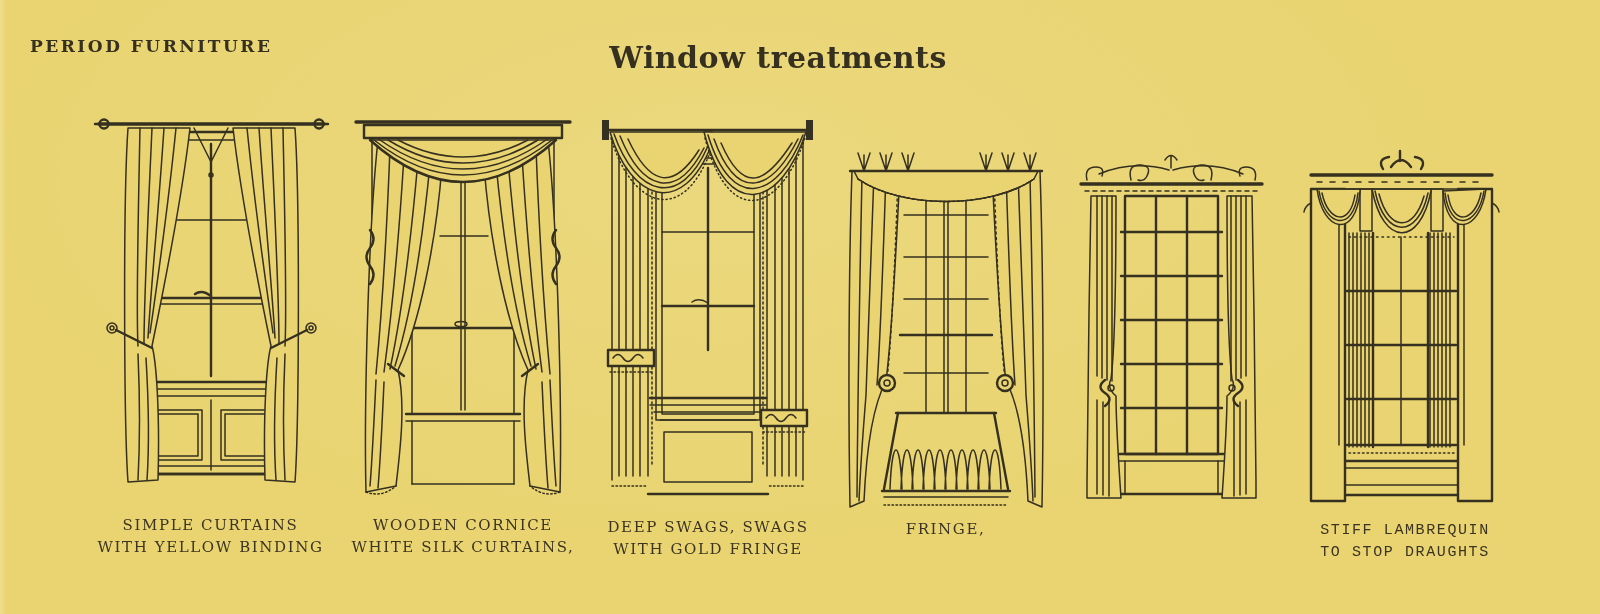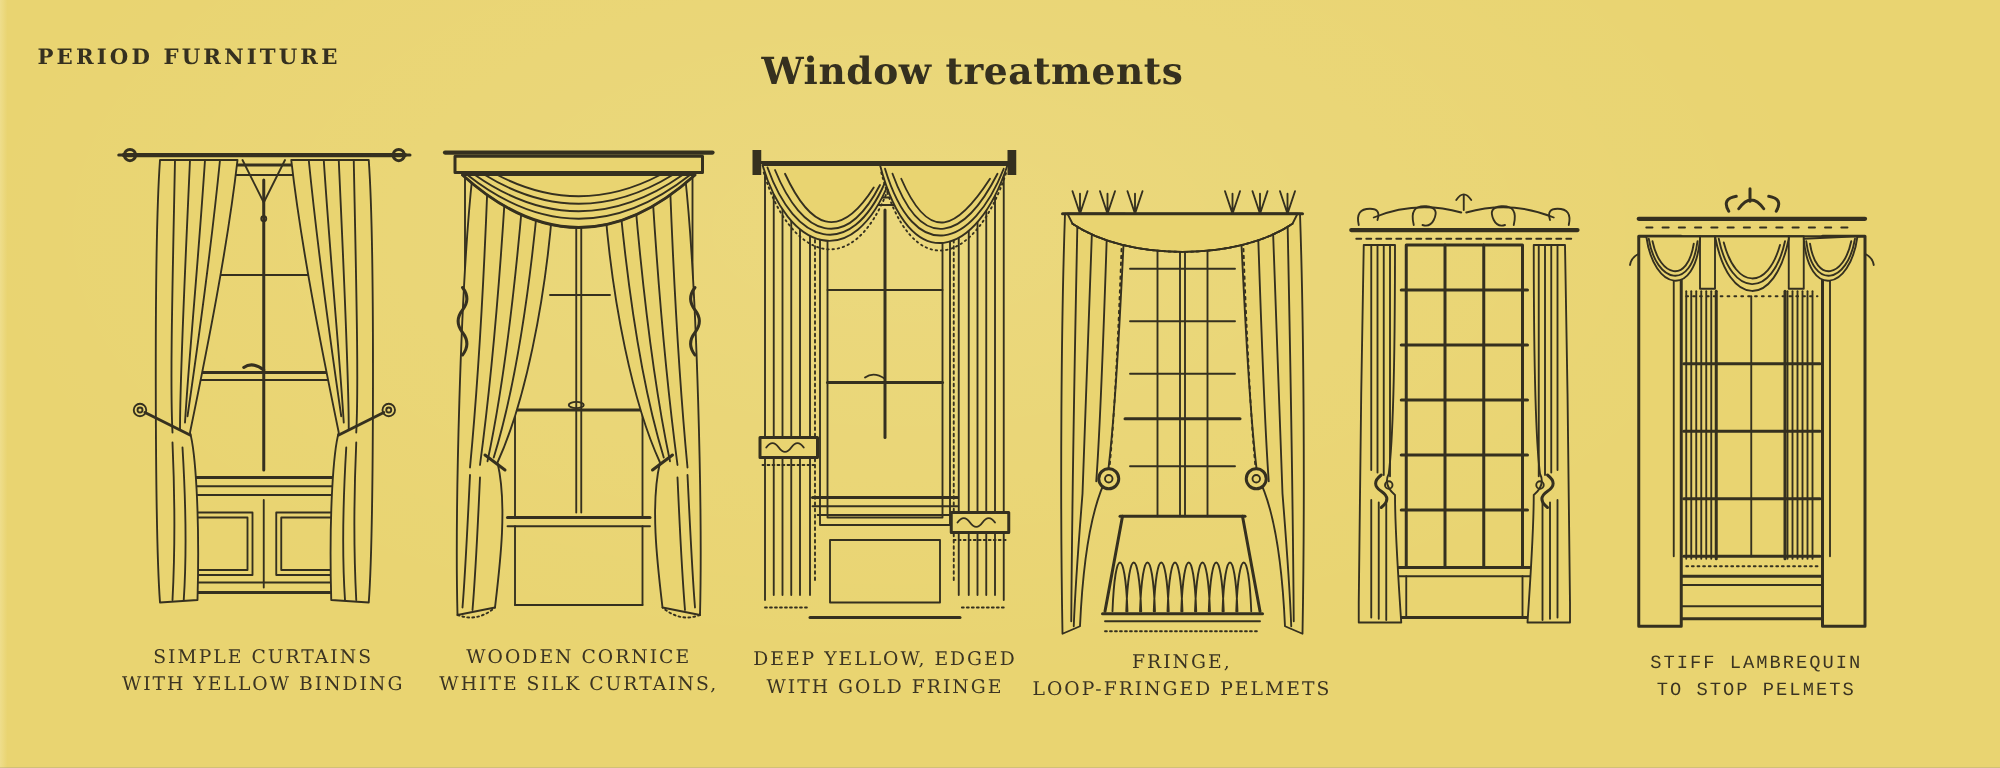--- a/index.html
+++ b/index.html
@@ -195,21 +195,21 @@
 
       <path d="M11,30 C31,98 82,120 111,42" stroke-dasharray="1.2,3" stroke-width="8"></path>
       <path d="M105,30 C129,122 181,104 205,30" stroke-dasharray="1.2,3" stroke-width="8"></path>
 
       <line x1="6" y1="22" x2="209" y2="22" class="w2"></line>
       <rect x="2" y="12" width="7" height="20" class="fi"></rect>
       <rect x="206" y="12" width="7" height="20" class="fi"></rect>
     </svg>
   </figure>
   <figcaption class="caption" style="left:588px;top:516px;width:240px;">
-    <div>DEEP YELLOW, EDGED</div>
+    <div>DEEP SWAGS, SWAGS</div>
     <div>WITH GOLD FRINGE</div>
   </figcaption>
 
   <figure class="treatment" style="left:840px;top:145px;width:212px;height:370px;">
     <svg class="art" width="212" height="370" viewBox="0 0 212 370">
 
       <line x1="86" y1="32" x2="86" y2="268"></line>
       <line x1="104" y1="32" x2="104" y2="268"></line>
         <line x1="108" y1="32" x2="108" y2="268"></line>
       <line x1="126" y1="32" x2="126" y2="268"></line>
@@ -241,21 +241,20 @@
       <path class="fp" d="M14,26 L198,26 L194,34 C150,64 62,64 18,34 Z"></path>
       <path d="M18,34 C62,64 150,64 194,34"></path>
       <path d="M18,34 C62,64 150,64 194,34" stroke-dasharray="1.5,3" stroke-width="5"></path>
 
       <line x1="10" y1="26" x2="202" y2="26" class="w2"></line>
       <path d="M18,8 L24,26 L30,8 M24,10 L24,26 M40,8 L46,26 L52,8 M46,10 L46,26 M62,8 L68,26 L74,8 M68,10 L68,26 M140,8 L146,26 L152,8 M146,10 L146,26 M162,8 L168,26 L174,8 M168,10 L168,26 M184,8 L190,26 L196,8 M190,10 L190,26"></path>
     </svg>
   </figure>
   <figcaption class="caption" style="left:818px;top:518px;width:255px;">
     <div>FRINGE,</div>
-    <div>LOOP-FRINGED PELMETS</div>
   </figcaption>
 
   <figure class="treatment" style="left:1073px;top:148px;width:197px;height:358px;">
     <svg class="art" width="197" height="358" viewBox="0 0 197 358">
 
       <rect x="52" y="48" width="93" height="258" class="w2"></rect>
       <line x1="83" y1="48" x2="83" y2="306" class="w2"></line>
       <line x1="114" y1="48" x2="114" y2="306" class="w2"></line>
       <line x1="48" y1="84" x2="149" y2="84" class="w2"></line>
       <line x1="48" y1="128" x2="149" y2="128" class="w2"></line>
@@ -345,16 +344,16 @@
       <path d="M145,50 C150,82 172,77 178,48"></path>
 
       <line x1="8" y1="30" x2="189" y2="30" class="w3"></line>
       <line x1="14" y1="37" x2="183" y2="37" stroke-dasharray="5,8" stroke-width="10"></line>
       <line x1="12" y1="44" x2="185" y2="44"></line>
       <path d="M88,22 q10,-14 20,0 M80,24 q-6,-10 6,-12 M118,24 q6,-10 -6,-12 M97,6 v10" class="w2"></path>
     </svg>
   </figure>
   <figcaption class="caption" style="left:1285px;top:520px;width:240px;font-family:Liberation Mono, monospace;">
     <div>STIFF LAMBREQUIN</div>
-    <div>TO STOP PELMETS</div>
+    <div>TO STOP DRAUGHTS</div>
   </figcaption>
 
 </div>
 
 </body></html>

